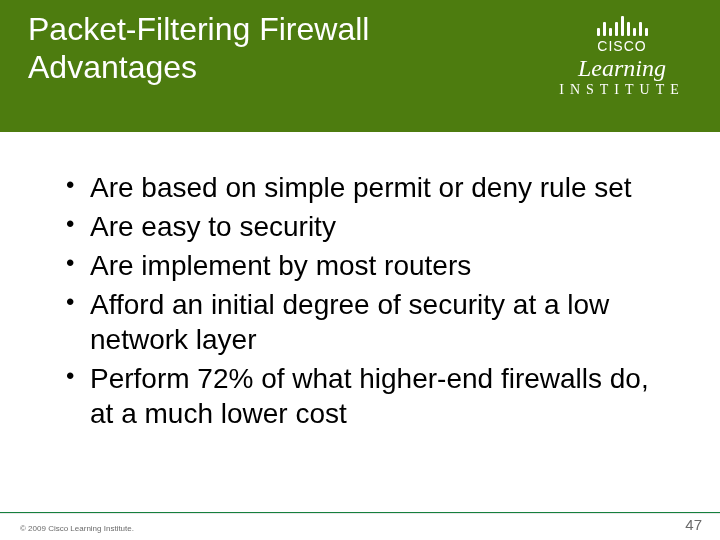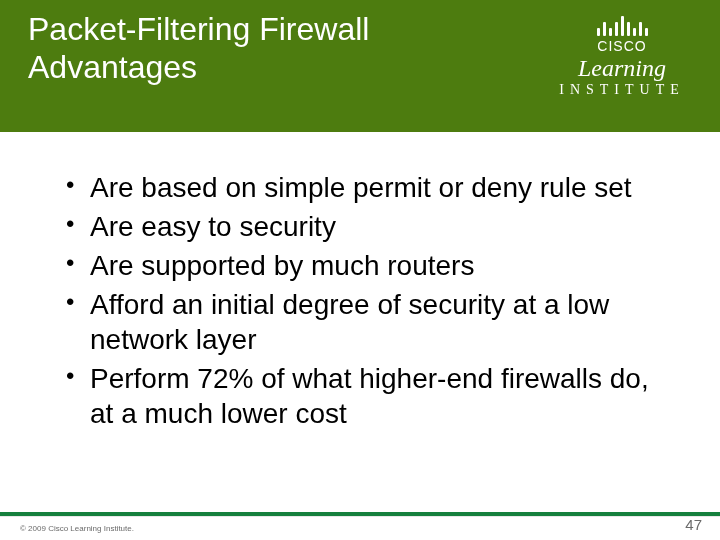--- a/index.html
+++ b/index.html
@@ -100,21 +100,21 @@
     font-size: 24px;
     color: #000000;
   }
   .footer {
     position: absolute;
     left: 0;
     bottom: 0;
     width: 100%;
     height: 28px;
     box-sizing: border-box;
-    border-top: 4px solid #15803d;
+    border-top: 1px solid #15803d;
   }
   .footer-inner {
     position: relative;
     width: 100%;
     height: 100%;
     border-top: 1px solid #e8e8e8;
   }
   .copyright {
     position: absolute;
     left: 20px;
@@ -165,21 +165,21 @@
     <div class="logo-cisco-word">CISCO</div>
     <div class="logo-learning">Learning</div>
     <div class="logo-institute">INSTITUTE</div>
   </div>
 </div>
 
 <div class="content">
   <ul class="bullets">
     <li>Are based on simple permit or deny rule set</li>
     <li>Are easy to security</li>
-    <li>Are supported by much routers</li>
+    <li>Are implement by most routers</li>
     <li>Afford an initial degree of security at a low network layer</li>
     <li>Perform 72% of what higher-end firewalls do, at a much lower cost</li>
   </ul>
 </div>
 
 <div class="footer">
   <div class="footer-inner">
     <div class="copyright">© 2009 Cisco Learning Institute.</div>
     <div class="slide-number">47</div>
   </div>

